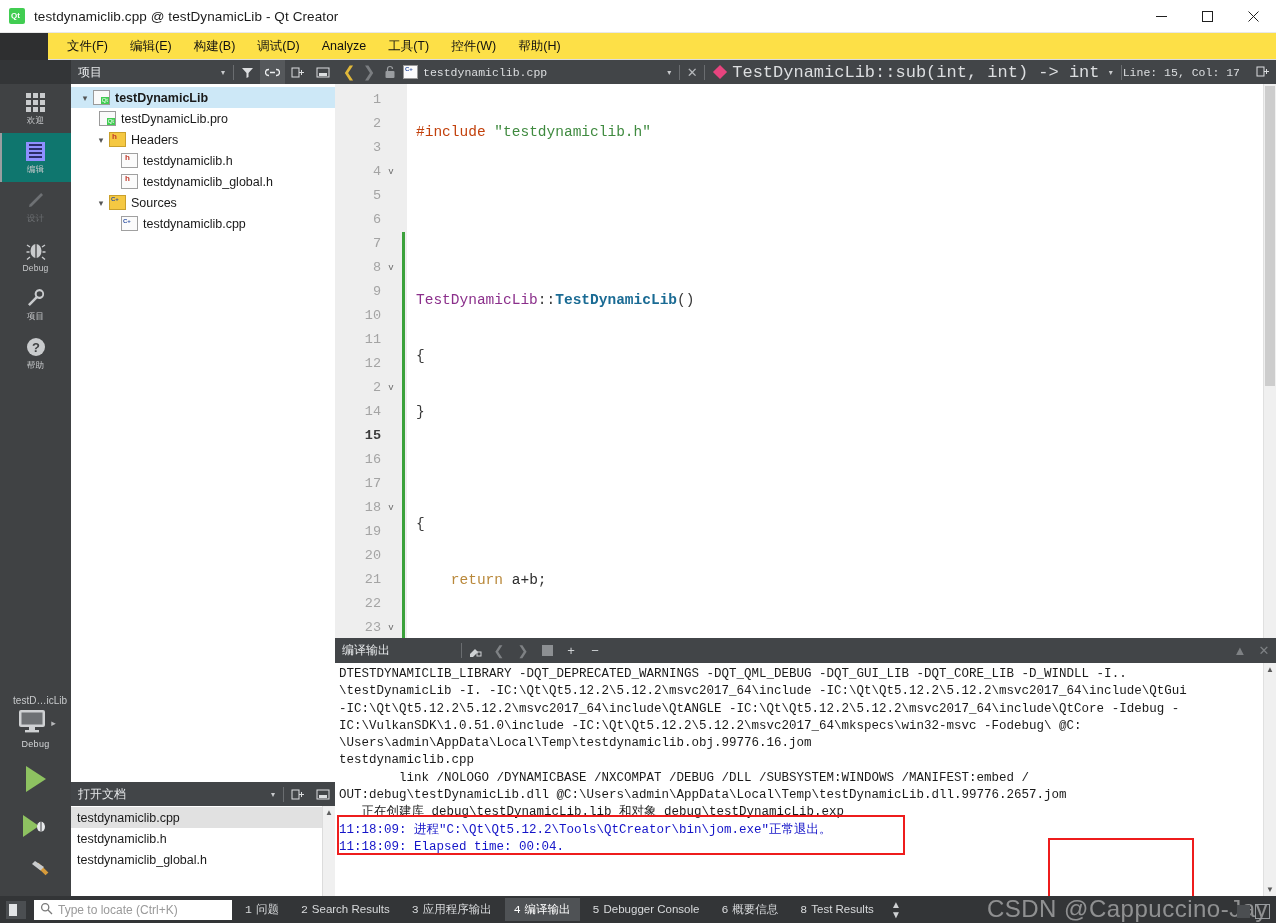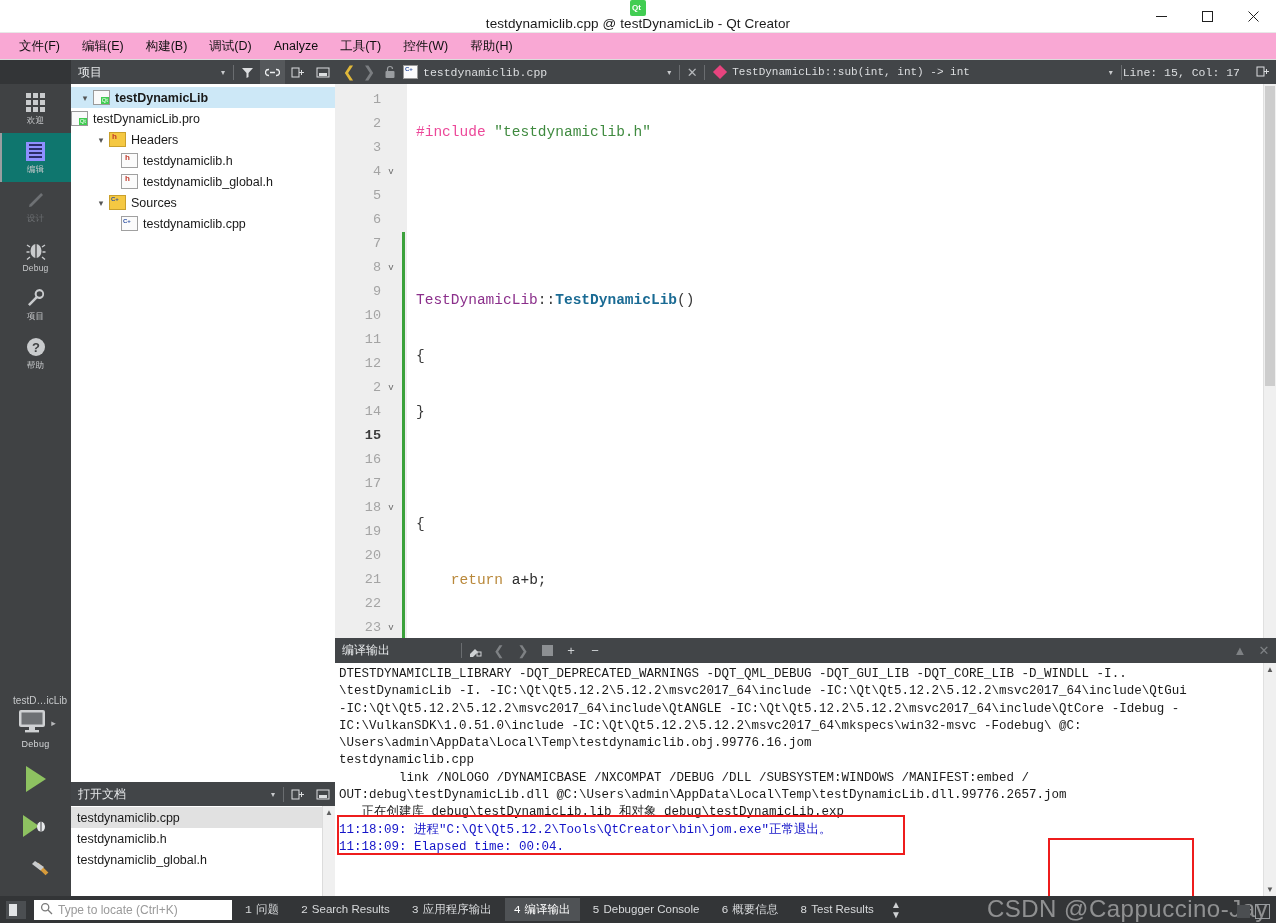--- a/index.html
+++ b/index.html
@@ -8,44 +8,44 @@
     overflow: hidden;
     font-family: "Liberation Sans", sans-serif;
     background: #2e2f30;
   }
   
   #titlebar {
     height: 33px; background: #ffffff;
     display: flex; align-items: center;
     border-bottom: 1px solid #e8e8e8;
     position: relative;
-    flex-direction: column;
   }
   #app-icon {
     width: 16px; height: 16px; margin-left: 9px; margin-right: 9px;
     background: #41cd52; border-radius: 2px;
     position: relative; flex: none;
   }
   #app-icon::after {
     content: "Qt"; position: absolute; color: #fff;
     font-size: 8px; font-weight: bold; left: 2px; top: 2px;
     line-height: 11px;
   }
   #title-text { font-size: 13.5px; color: #1b1b1b; letter-spacing: 0.1px; }
   #win-btns { position: absolute; right: 0; top: 0; height: 33px; display: flex; }
   .win-btn {
     width: 46px; height: 33px; display: flex; align-items: center; justify-content: center;
     color: #202020;
   }
   .win-btn svg { display: block; }
   
   #menubar {
-    height: 27px; background: #f9a8d4;
+    height: 27px; background: #fde047;
     display: flex; align-items: center; padding-left: 8px;
     border-bottom: 1px solid #dcdcdc;
+    margin-left: 48px;
   }
   .menu-item {
     font-size: 12.5px; color: #101010; padding: 3px 11px;
     white-space: nowrap;
   }
   
   #shell { display: flex; height: 836px; }
   
   #modebar {
     width: 71px; background: #404244; flex: none;
@@ -121,42 +121,42 @@
   .tbarrow { width: 20px; text-align: center; font-size: 15px; }
   .tbarrow.y { color: #e0b83a; }
   .tbarrow.g { color: #7b7e81; }
   #tb-lock { width: 22px; display: flex; align-items: center; justify-content: center; }
   #tb-fileico { width: 15px; height: 14px; background: #fbfbfb; border: 1px solid #999; position: relative; margin: 0 5px 0 2px; }
   #tb-fileico::after { content: "C+"; position: absolute; left: 1px; top: 0; font-size: 6px; color: #2c4fa0; font-weight: bold; }
   .combo-name { font-family: "Liberation Mono", monospace; font-size: 11.5px; white-space: nowrap; }
   .combo-arrow { font-size: 8px; color: #c8cacc; margin: 0 7px; }
   #tb-x { width: 22px; text-align: center; color: #b5b8bb; font-size: 13px; }
   #tb-diamond { width: 10px; height: 10px; background: #e7447f; transform: rotate(45deg); margin: 0 7px 0 9px; flex: none; }
-  #tb-symbol { font-family: "Liberation Mono", monospace; font-size: 11px; white-space: nowrap; flex: 1; }
+  #tb-symbol { font-family: "Liberation Mono", monospace; font-size: 17px; white-space: nowrap; flex: 1; }
   #tb-linecol { font-family: "Liberation Mono", monospace; font-size: 11.5px; white-space: nowrap; margin-right: 10px; }
   #tb-split { width: 26px; text-align: center; }
   
   #editor { flex: 1; background: #ffffff; display: flex; position: relative; overflow: hidden; }
   #gutter {
     width: 72px; flex: none; background: #eeeeee;
     font-family: "Liberation Mono", monospace; font-size: 13.5px;
     color: #a4a4a4; padding-top: 4px; position: relative;
   }
   .gline { height: 24px; line-height: 24px; display: flex; align-items: center; }
   .gnum { width: 46px; text-align: right; }
   .gnum.cur { color: #3c3c3c; font-weight: bold; }
   .gfold { width: 20px; text-align: center; font-size: 9px; color: #6a6a6a; }
   #changebar { position: absolute; left: 67px; width: 3px; background: #3ba13b; }
   #code {
     flex: 1; padding-top: 4px; padding-left: 9px;
     font-family: "Liberation Mono", monospace; font-size: 14.5px;
     color: #1a1a1a; white-space: pre; overflow: hidden;
   }
   .cline { height: 24px; line-height: 24px; }
-  .k-prep { color: #ec4899; }   
+  .k-prep { color: #c2410c; }   
   .k-str  { color: #3f8a3f; }
   .k-type { color: #b9883a; }
   .k-cls  { color: #8b2f8b; }
   .k-fn   { color: #1a6b94; font-weight: bold; }
   .k-op   { color: #3a3a3a; }
   .k-id   { color: #2b2b2b; }
   .bold { font-weight: bold; }
   #edit-sb { width: 13px; background: #f0f0f0; border-left: 1px solid #e0e0e0; flex: none; position: relative; }
   #edit-sb .thumb { position: absolute; left: 1px; right: 1px; top: 2px; height: 300px; background: #cdcdcd; }
   
@@ -385,21 +385,21 @@
           </svg>
       </span>
     </div>
 
     <div id="tree">
       <div class="trow sel" style="padding-left:6px;">
         <span class="chev">▾</span>
         <span class="fico fico-qt"></span>
         <span class="tlabel bold">testDynamicLib</span>
       </div>
-      <div class="trow" style="">
+      <div class="trow" style="padding-left:28px;">
         <span class="fico fico-qt"></span>
         <span class="tlabel">testDynamicLib.pro</span>
       </div>
       <div class="trow" style="padding-left:22px;">
         <span class="chev">▾</span>
         <span class="fico fico-fold-h"></span>
         <span class="tlabel">Headers</span>
       </div>
       <div class="trow" style="padding-left:50px;">
         <span class="fico fico-h"></span>

